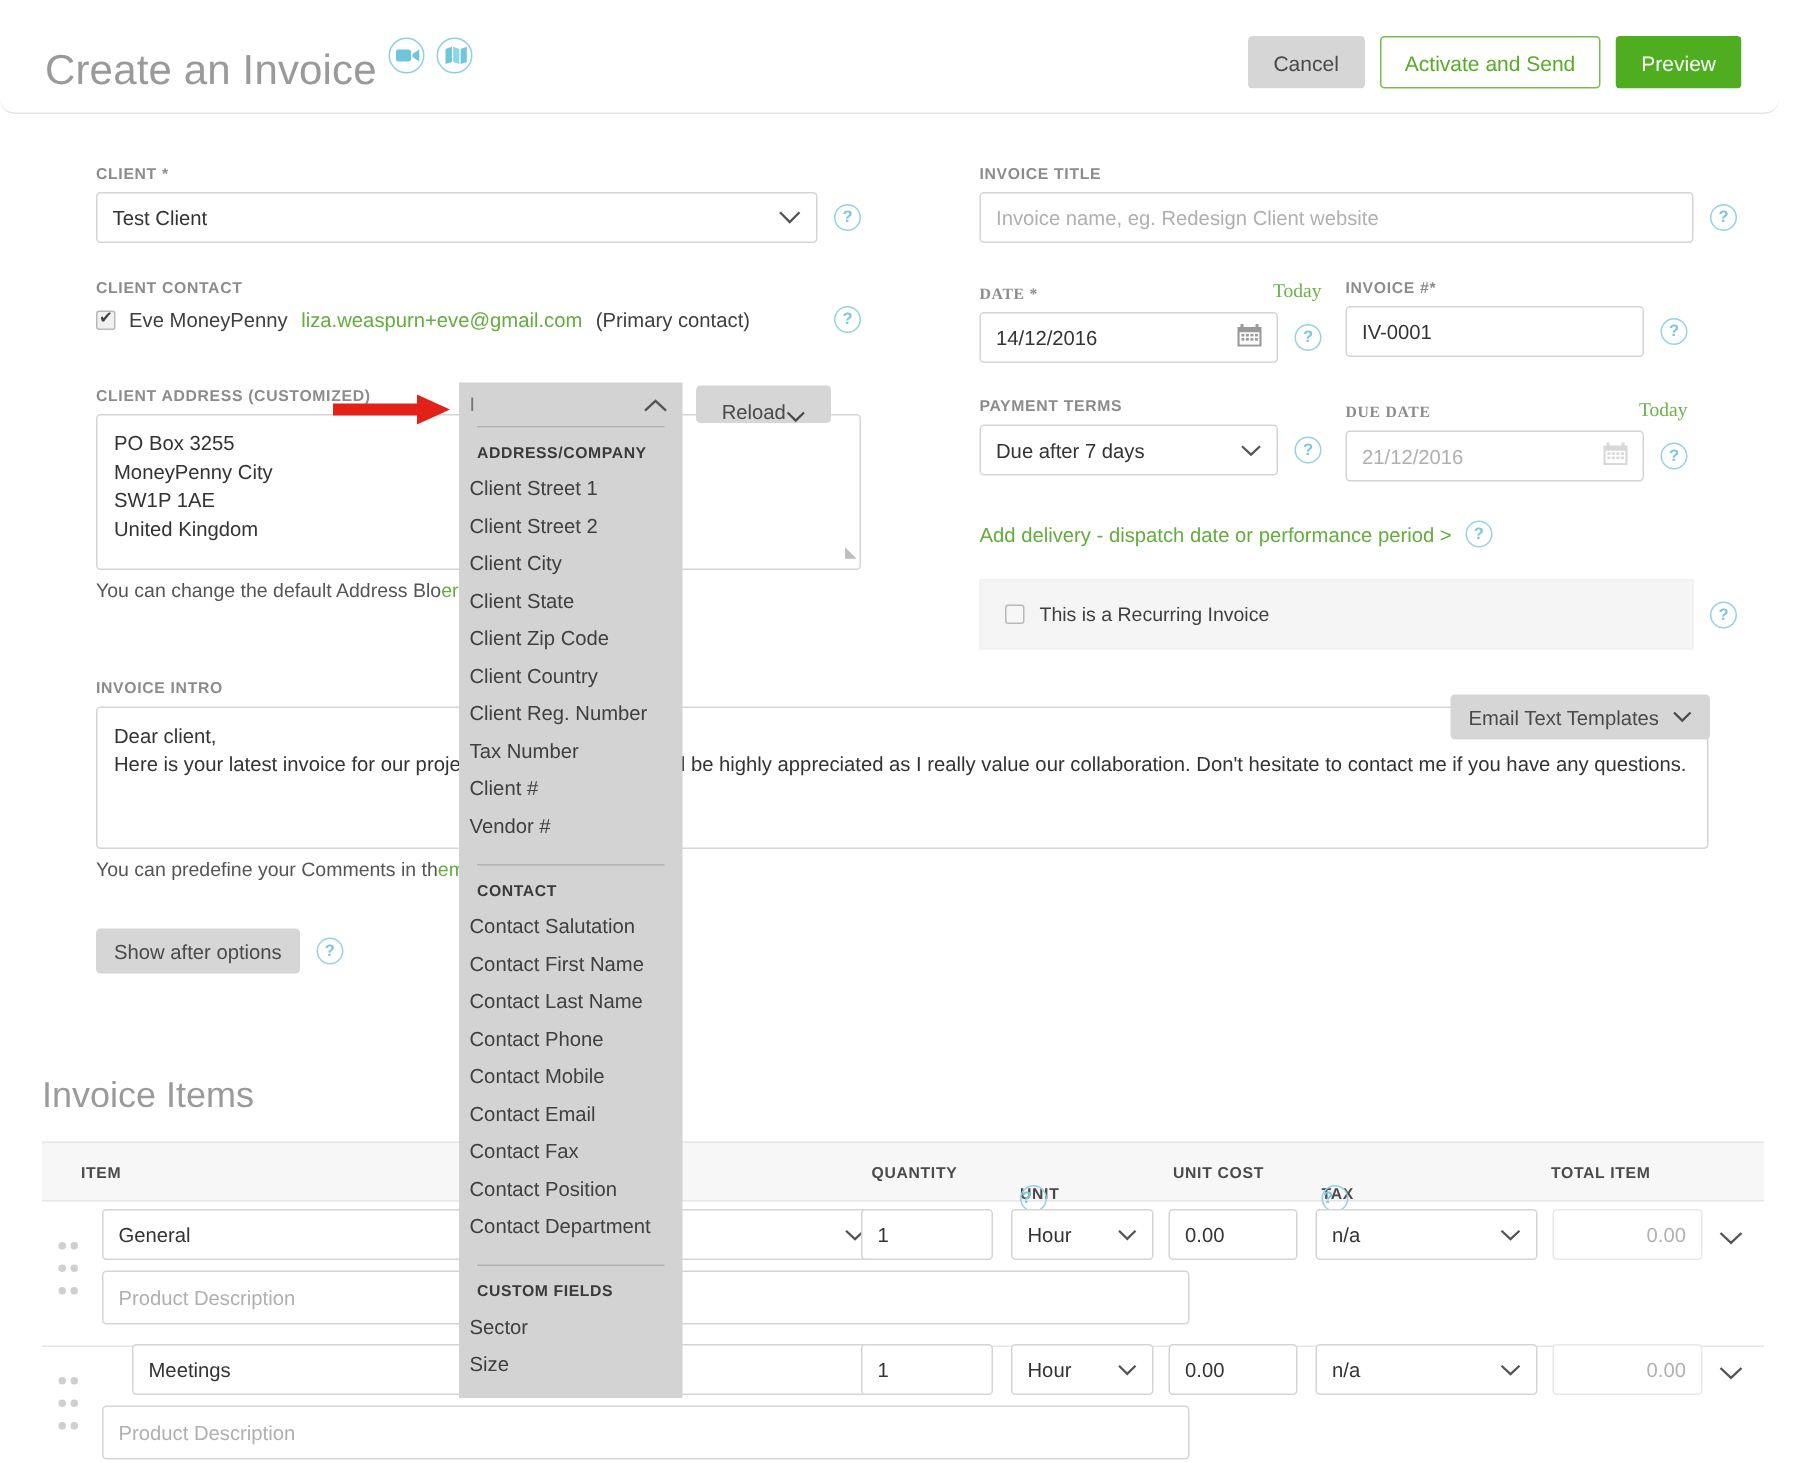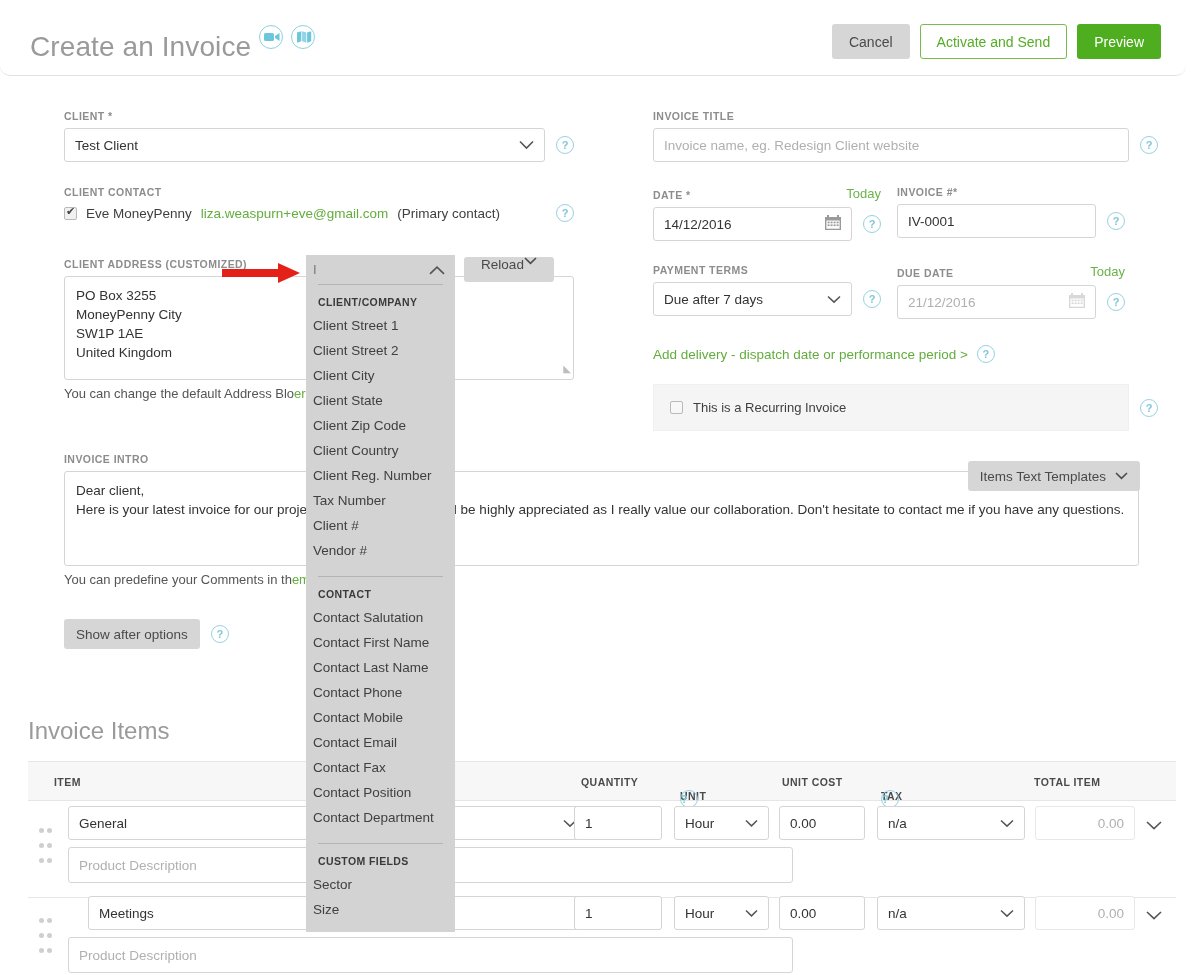--- a/index.html
+++ b/index.html
@@ -52,21 +52,21 @@
   .chev{ position:absolute; right:10px; top:50%; transform:translateY(-50%); }
   .help{
     width:18px; height:18px; border-radius:50%; border:1px solid #95d2e2;
     color:#7fc7da; font-size:11px; font-weight:bold; line-height:16px;
     text-align:center; display:inline-block; flex:none; cursor:pointer;
     font-family:"Liberation Sans", sans-serif;
   }
   .row{ display:flex; align-items:center; gap:11px; }
   .grow{ flex:1 1 auto; }
   .today{ color:#6bb24a; font-size:13px; }
-  .lbl-line{ display:flex; justify-content:space-between; align-items:flex-end; }
+  .lbl-line{ display:flex; justify-content:space-between; align-items:flex-end;font-family:Liberation Serif, serif; }
   .cal{ position:absolute; right:9px; top:50%; transform:translateY(-50%); }
   .note{ font-size:13px; color:#555; margin-top:6px; }
   .note .lnk{ color:#63ad3e; }
   .glink{ color:#63ad3e; font-size:13.5px; }
   .recurring{
     background:#f5f5f5; height:47px; display:flex; align-items:center;
     padding:0 16px; gap:10px; border:1px solid #f0f0f0;
   }
   .cbx{ width:13px; height:13px; border:1px solid #b9b9b9; background:#f7f7f7;
         border-radius:2px; display:inline-block; flex:none; position:relative;}
@@ -112,21 +112,21 @@
   .dd-group{
     font-size:10.5px; font-weight:bold; letter-spacing:.4px; color:#3a3a3a;
     padding:11px 0 6px 12px;
   }
   .dd-item{
     font-size:13.5px; color:#404040; padding:4px 0 5px 7px; cursor:pointer; line-height:16px;
   }
   .reload{
     position:absolute; left:464px; top:257px; width:90px; height:25px;
     background:#d6d6d6; color:#4a4a4a; border-radius:3px; font-size:13.5px;
-    display:flex; align-items:flex-start; justify-content:center; z-index:50;
+    display:flex; align-items:flex-end; justify-content:center; z-index:50;
     cursor:pointer;
   }
   
   .arrow{ position:absolute; left:222px; top:262px; z-index:70; }
 </style>
 </head>
 <body>
 
 <div class="page-header">
   <div class="page-title">
@@ -301,21 +301,21 @@
   <div class="row" style="margin-top:21px">
     <div class="recurring grow">
       <span class="cbx"></span>
       <span>This is a Recurring Invoice</span>
     </div>
     <span class="help">?</span>
   </div>
 
   <div style="display:flex;justify-content:flex-end;margin-top:30px;padding-right:18px">
     <div class="gbtn">
-      <span>Items Text Templates</span>
+      <span>Email Text Templates</span>
       <svg width="13" height="8" viewBox="0 0 13 8">
           <path d="M1 1 L6.5 6.4 L12 1" stroke="#4a4a4a" stroke-width="1.5" fill="none"></path>
         </svg>
     </div>
   </div>
 </div>
 
 <div class="items-title">Invoice Items</div>
 
 <div class="items-head">
@@ -403,21 +403,21 @@
   <div class="dd-top">
     <span class="dd-caret">I</span>
     <span class="dd-chevup">
       <svg width="16" height="9" viewBox="0 0 16 9">
           <path d="M1 7.8 L8 1.2 L15 7.8" stroke="#555" stroke-width="1.6" fill="none"></path>
         </svg>
     </span>
   </div>
   <div class="dd-rule"></div>
   <div id="dd-body">
-      <div class="dd-group">CLIENT/COMPANY</div>
+      <div class="dd-group">ADDRESS/COMPANY</div>
       <div class="dd-item">Client Street 1</div>
       <div class="dd-item">Client Street 2</div>
       <div class="dd-item">Client City</div>
       <div class="dd-item">Client State</div>
       <div class="dd-item">Client Zip Code</div>
       <div class="dd-item">Client Country</div>
       <div class="dd-item">Client Reg. Number</div>
       <div class="dd-item">Tax Number</div>
       <div class="dd-item">Client #</div>
       <div class="dd-item">Vendor #</div>

